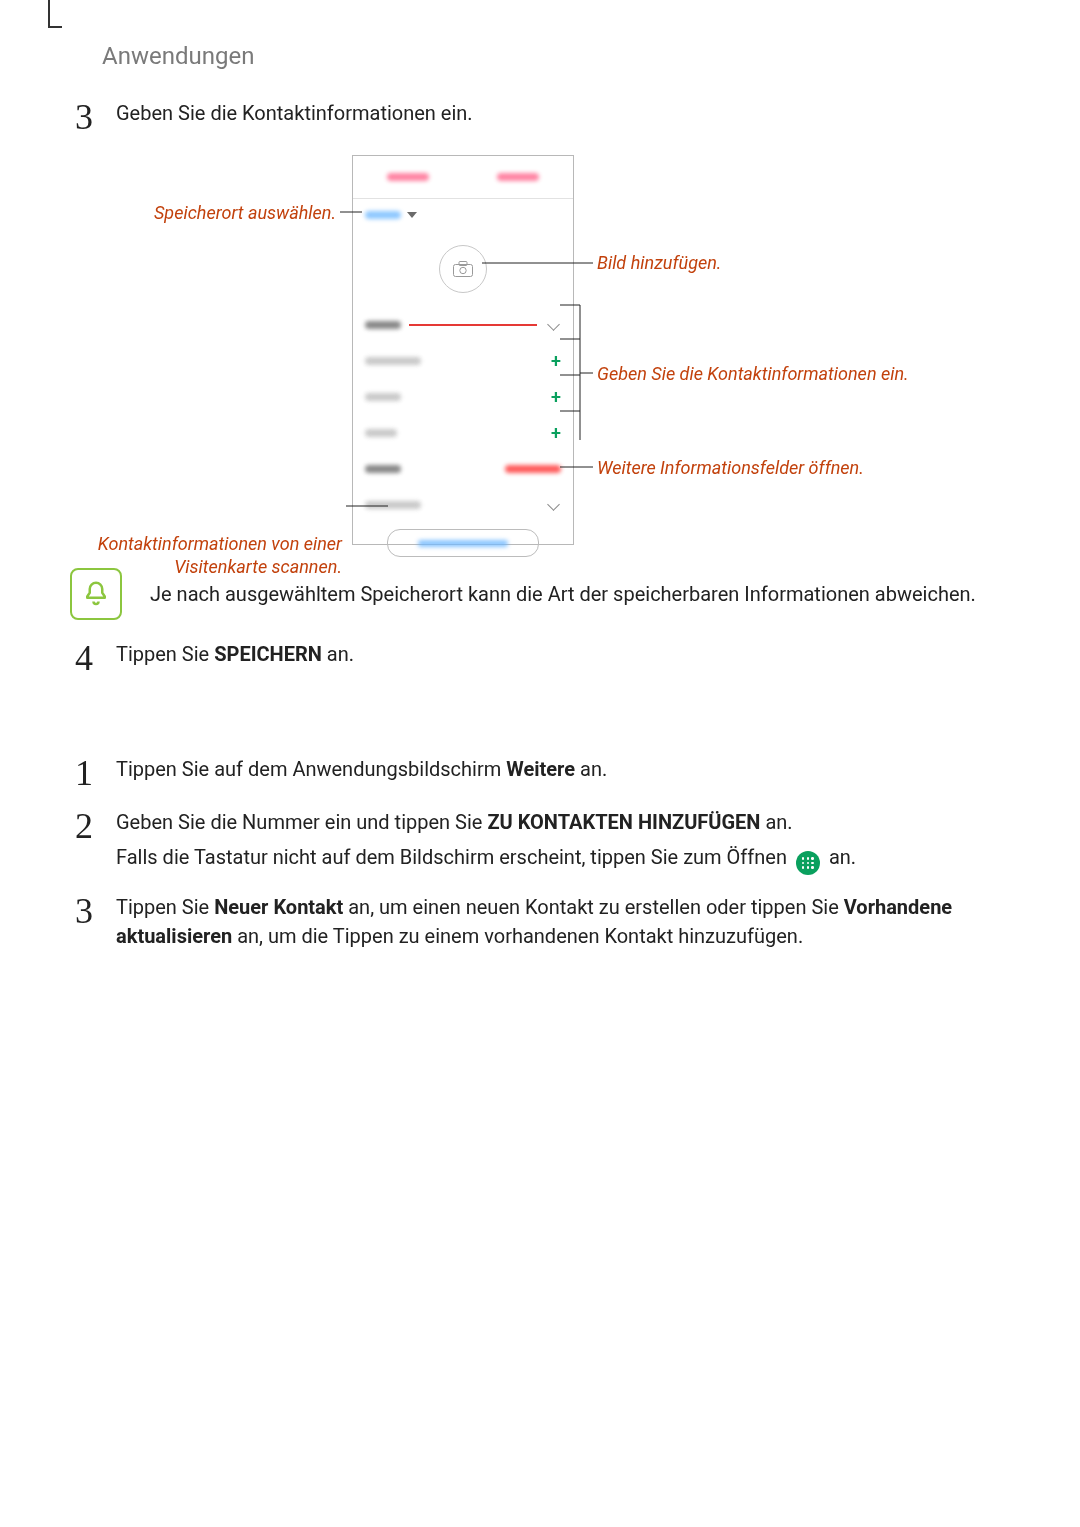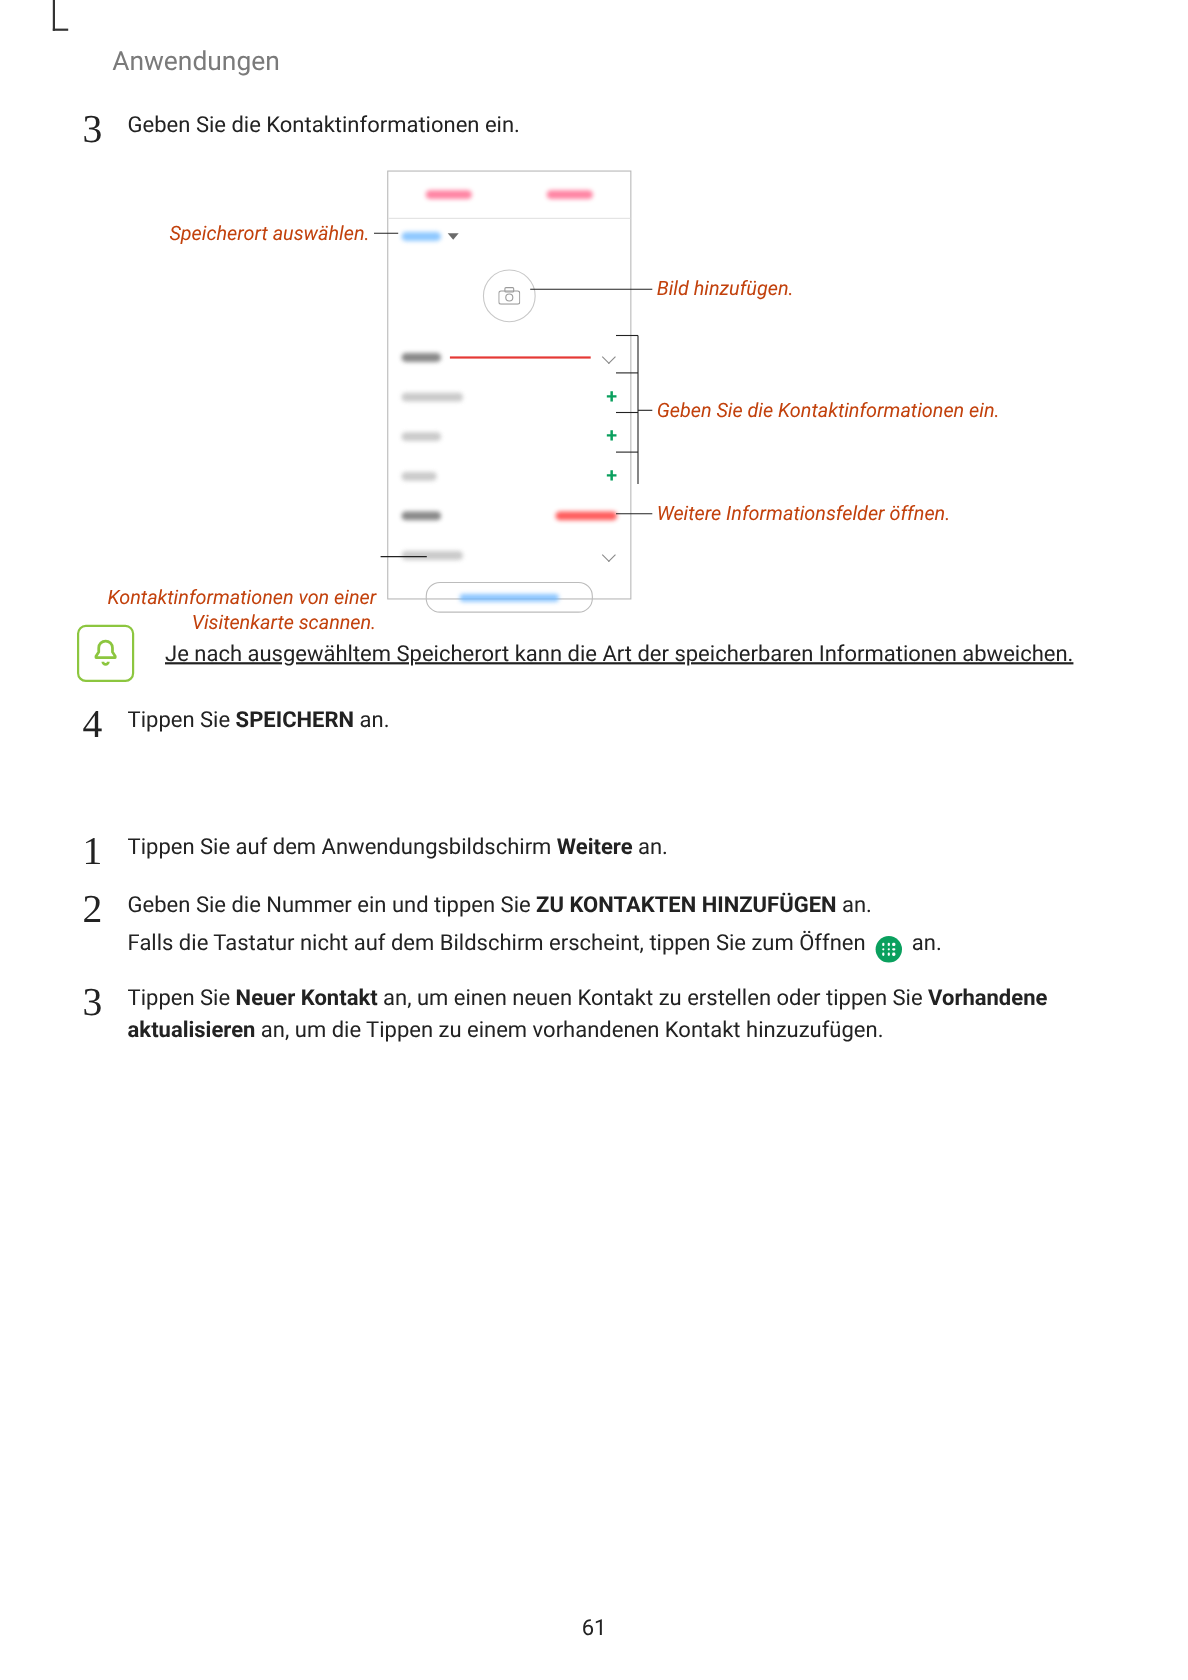--- a/index.html
+++ b/index.html
@@ -175,21 +175,20 @@
 
   
   .note {
     position: absolute;
     top: 568px;
     left: 70px;
     display: flex;
     align-items: flex-start;
     gap: 28px;
     width: 940px;
-    text-decoration: underline;
   }
   .note-icon {
     width: 48px; height: 48px;
     border: 2px solid #8cc63f;
     border-radius: 8px;
     display:flex; align-items:center; justify-content:center;
   }
   .note-icon svg{display:block}
   .note-text {
     font-size: 20px;
@@ -397,14 +396,13 @@
   </div>
 
   <div class="num-item" style="top:893px; left:70px; width:940px;">
     <div class="big-num">3</div>
     <div class="num-text">
       <span>Tippen Sie </span><span class="bold">Neuer Kontakt</span><span> an, um einen neuen Kontakt zu erstellen oder tippen Sie </span><span class="bold">Vorhandene</span>
       <span class="bold">aktualisieren</span><span> an, um die Tippen zu einem vorhandenen Kontakt hinzuzufügen.</span>
     </div>
   </div>
 
-  <div class="page-number">61</div>
 </div>
 
 </body></html>

